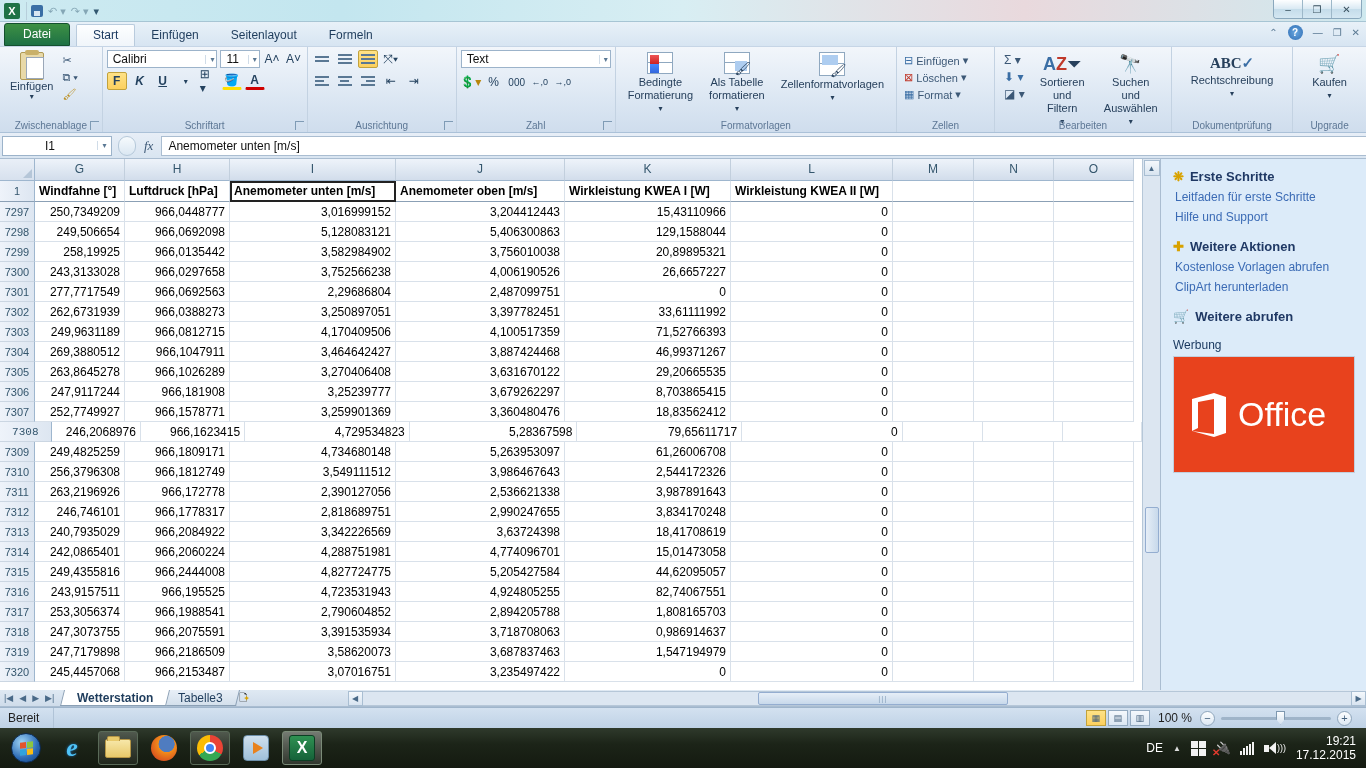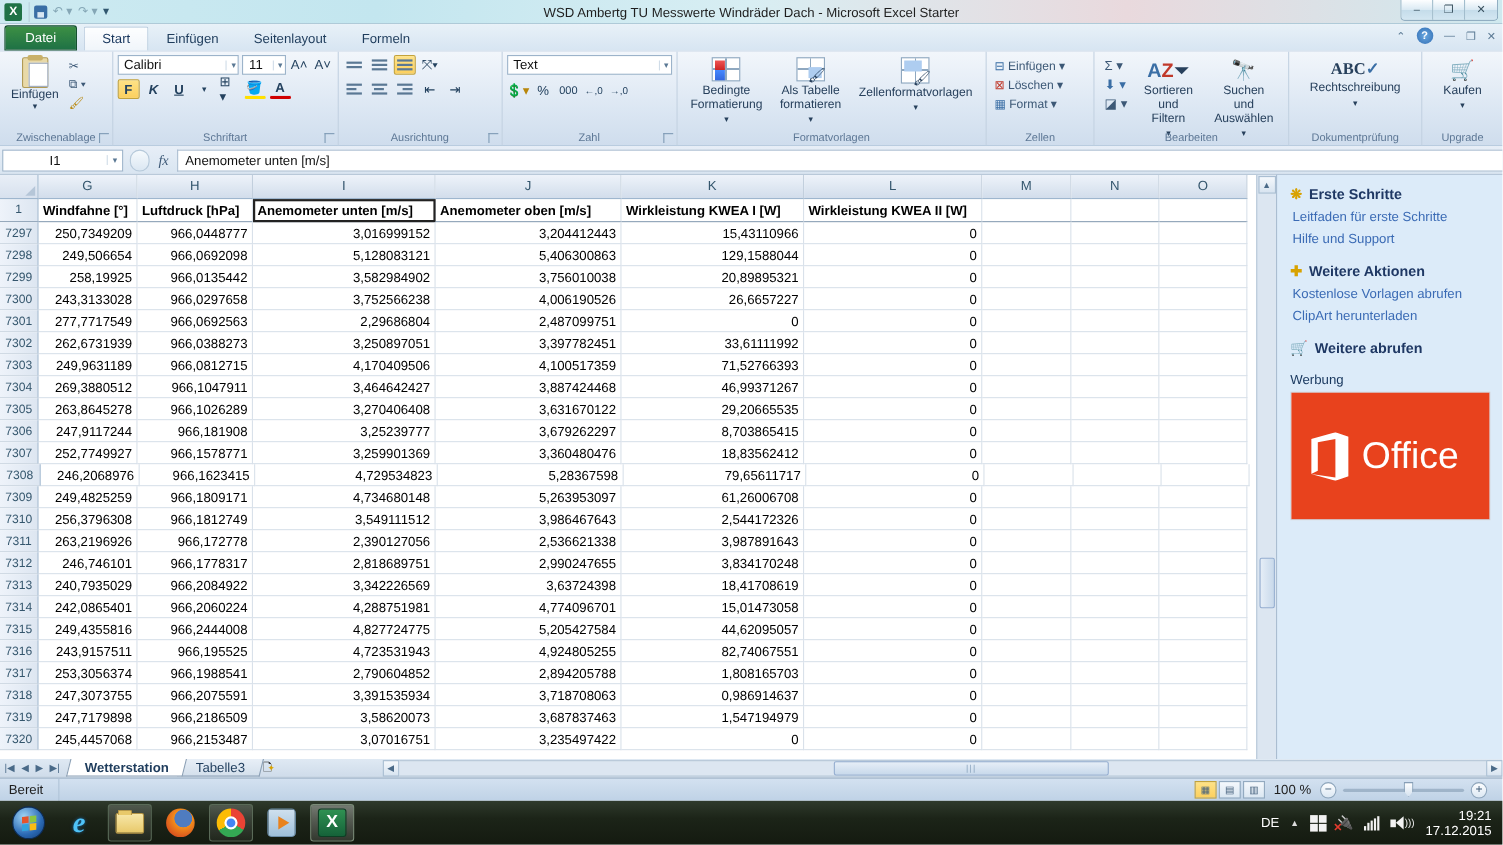--- a/index.html
+++ b/index.html
@@ -216,21 +216,20 @@
 <div class="screen">
 
   <div class="titlebar">
     <div class="app-icon">X</div>
     <div class="qat">
       <span class="floppy"></span>
       <span class="qbtn faded">↶ ▾</span>
       <span class="qbtn faded">↷ ▾</span>
       <span class="qbtn">▾</span>
     </div>
-    <div class="title-text">WSD Ambertg TU Messwerte  Windräder Dach  -  Microsoft Excel Starter</div>
     <div class="win-controls">
       <div class="wbtn">–</div>
       <div class="wbtn">❐</div>
       <div class="wbtn">✕</div>
     </div>
   </div>
 
   <div class="tabrow">
     <div class="tabs" id="ribbon-tabs">
         <div class="tab file">Datei</div>
@@ -598,21 +597,21 @@
           <div class="cell num" style="width: 105px; height: 20px;">966,1578771</div>
           <div class="cell num" style="width: 166px; height: 20px;">3,259901369</div>
           <div class="cell num" style="width: 169px; height: 20px;">3,360480476</div>
           <div class="cell num" style="width: 166px; height: 20px;">18,83562412</div>
           <div class="cell num" style="width: 162px; height: 20px;">0</div>
           <div class="cell num" style="width: 81px; height: 20px;"></div>
           <div class="cell num" style="width: 80px; height: 20px;"></div>
           <div class="cell num" style="width: 80px; height: 20px;"></div>
         </div>
         <div class="g-row">
-          <div class="rowhdr" style="width: 37px; height: 20px;">7308</div>
+          <div class="rowhdr" style="width: 52px; height: 20px; font-family: Liberation Mono, monospace;">7308</div>
           <div class="cell num" style="width: 90px; height: 20px;">246,2068976</div>
           <div class="cell num" style="width: 105px; height: 20px;">966,1623415</div>
           <div class="cell num" style="width: 166px; height: 20px;">4,729534823</div>
           <div class="cell num" style="width: 169px; height: 20px;">5,28367598</div>
           <div class="cell num" style="width: 166px; height: 20px;">79,65611717</div>
           <div class="cell num" style="width: 162px; height: 20px;">0</div>
           <div class="cell num" style="width: 81px; height: 20px;"></div>
           <div class="cell num" style="width: 80px; height: 20px;"></div>
           <div class="cell num" style="width: 80px; height: 20px;"></div>
         </div>

